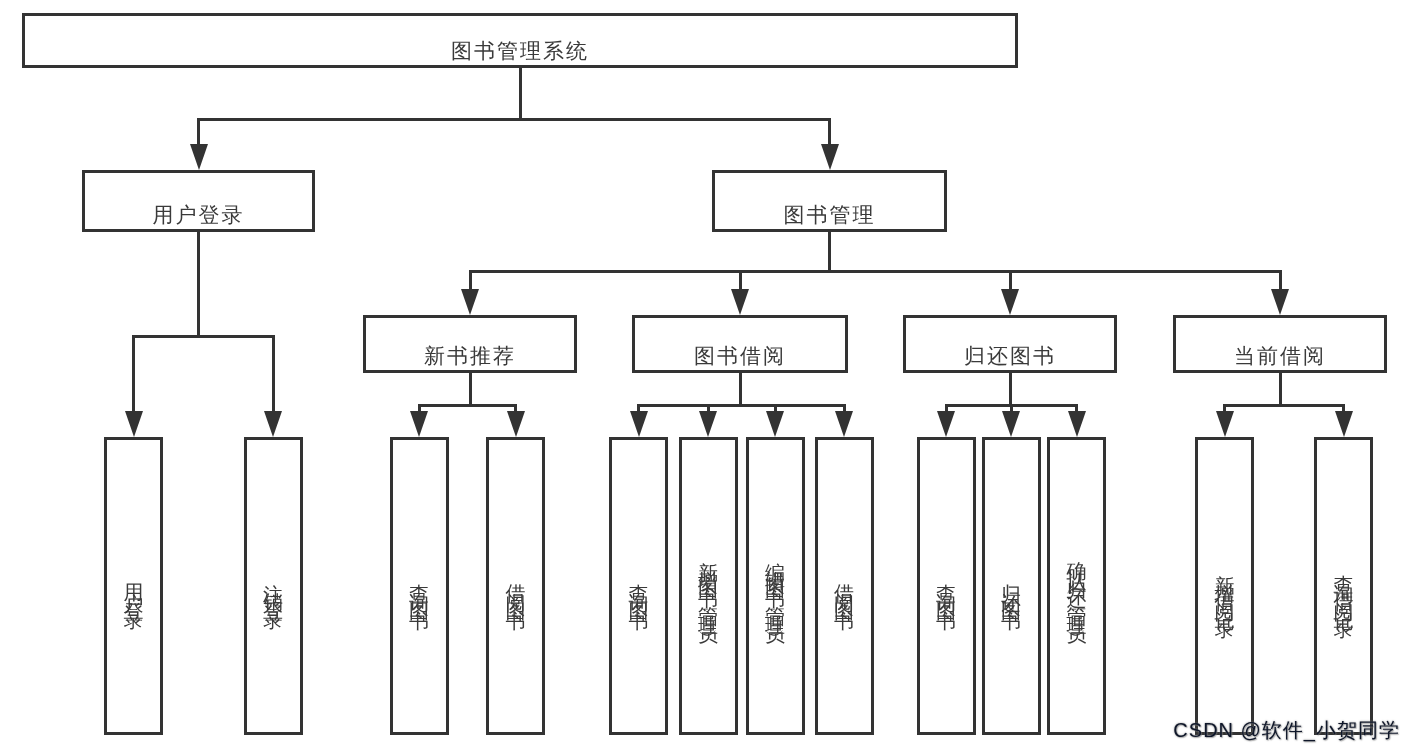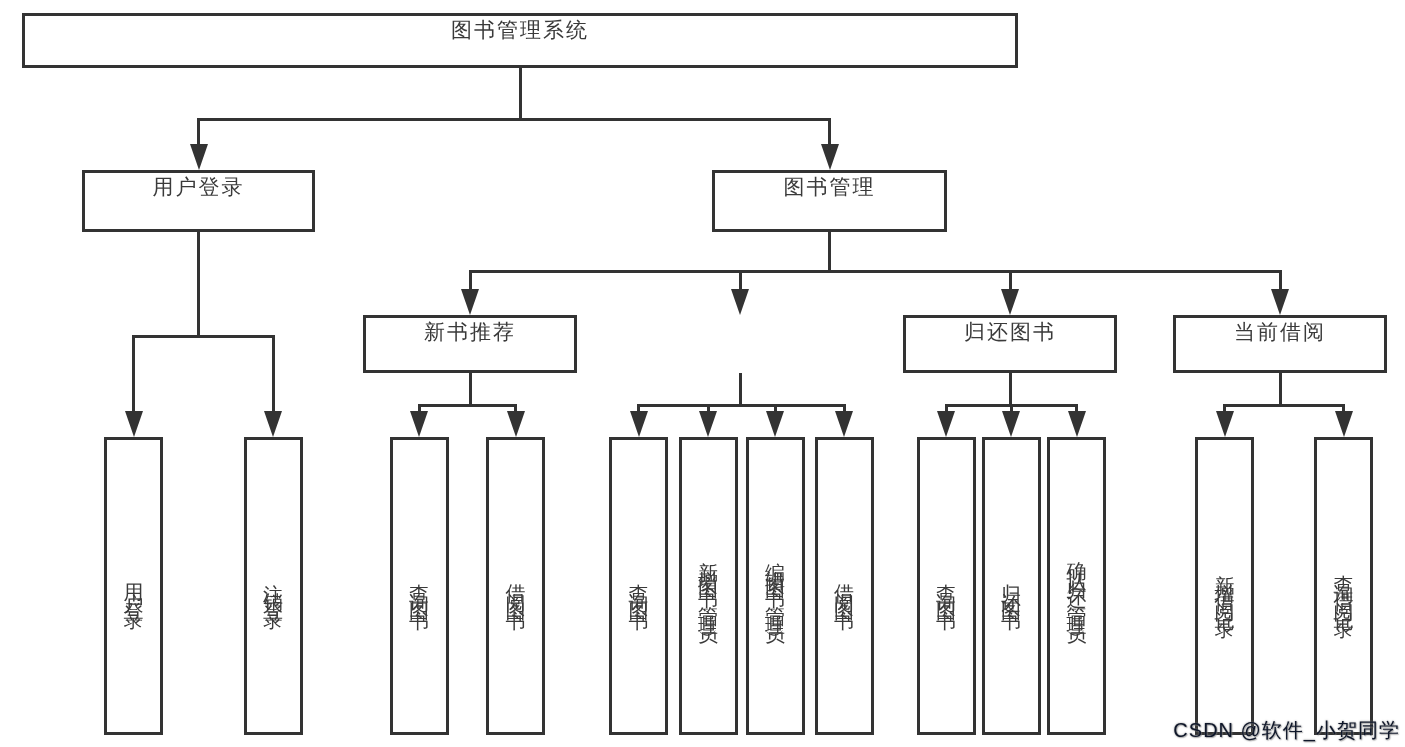--- a/index.html
+++ b/index.html
@@ -4,21 +4,21 @@
 <style>
   html, body { margin:0; padding:0; background:#ffffff; }
   .canvas {
     position:relative; width:1405px; height:747px; background:#ffffff;
     font-family:"Liberation Sans","DejaVu Sans",sans-serif; color:#333333;
     overflow:hidden;
   }
   .hbox {
     position:absolute; box-sizing:border-box;
     border:3px solid #333333; background:#ffffff;
-    display:flex; align-items:flex-start; justify-content:center;
+    display:flex; align-items:flex-end; justify-content:center;
     font-size:21px; letter-spacing:2px; color:#3a3a3a;
   }
   .vbox {
     position:absolute; box-sizing:border-box;
     border:3px solid #333333; background:#ffffff;
     display:flex; align-items:center; justify-content:center;
   }
   .vtext {
     writing-mode:vertical-rl; text-orientation:mixed;
     font-size:20px; letter-spacing:9px; line-height:1.15; color:#3a3a3a;
@@ -72,20 +72,23 @@
   <div class="vline" style="left:739px; top:270px; height:22px;"></div>
   <div class="vline" style="left:1009px; top:270px; height:22px;"></div>
   <div class="vline" style="left:1279px; top:270px; height:22px;"></div>
   <div class="arr" style="left:461px; top:289px;"></div>
   <div class="arr" style="left:731px; top:289px;"></div>
   <div class="arr" style="left:1001px; top:289px;"></div>
   <div class="arr" style="left:1271px; top:289px;"></div>
 
   <div class="hbox" style="left:363px; top:315px; width:214px; height:58px;">
     <span>新书推荐</span>
+  </div>
+  <div class="hbox" style="left:632px; top:315px; width:216px; height:58px;">
+    <span>图书借阅</span>
   </div>
   <div class="hbox" style="left:903px; top:315px; width:214px; height:58px;">
     <span>归还图书</span>
   </div>
   <div class="hbox" style="left:1173px; top:315px; width:214px; height:58px;">
     <span>当前借阅</span>
   </div>
 
   <div class="vline" style="left:469px; top:373px; height:32px;"></div>
   <div class="hline" style="left:418px; top:404px; width:99px;"></div>

